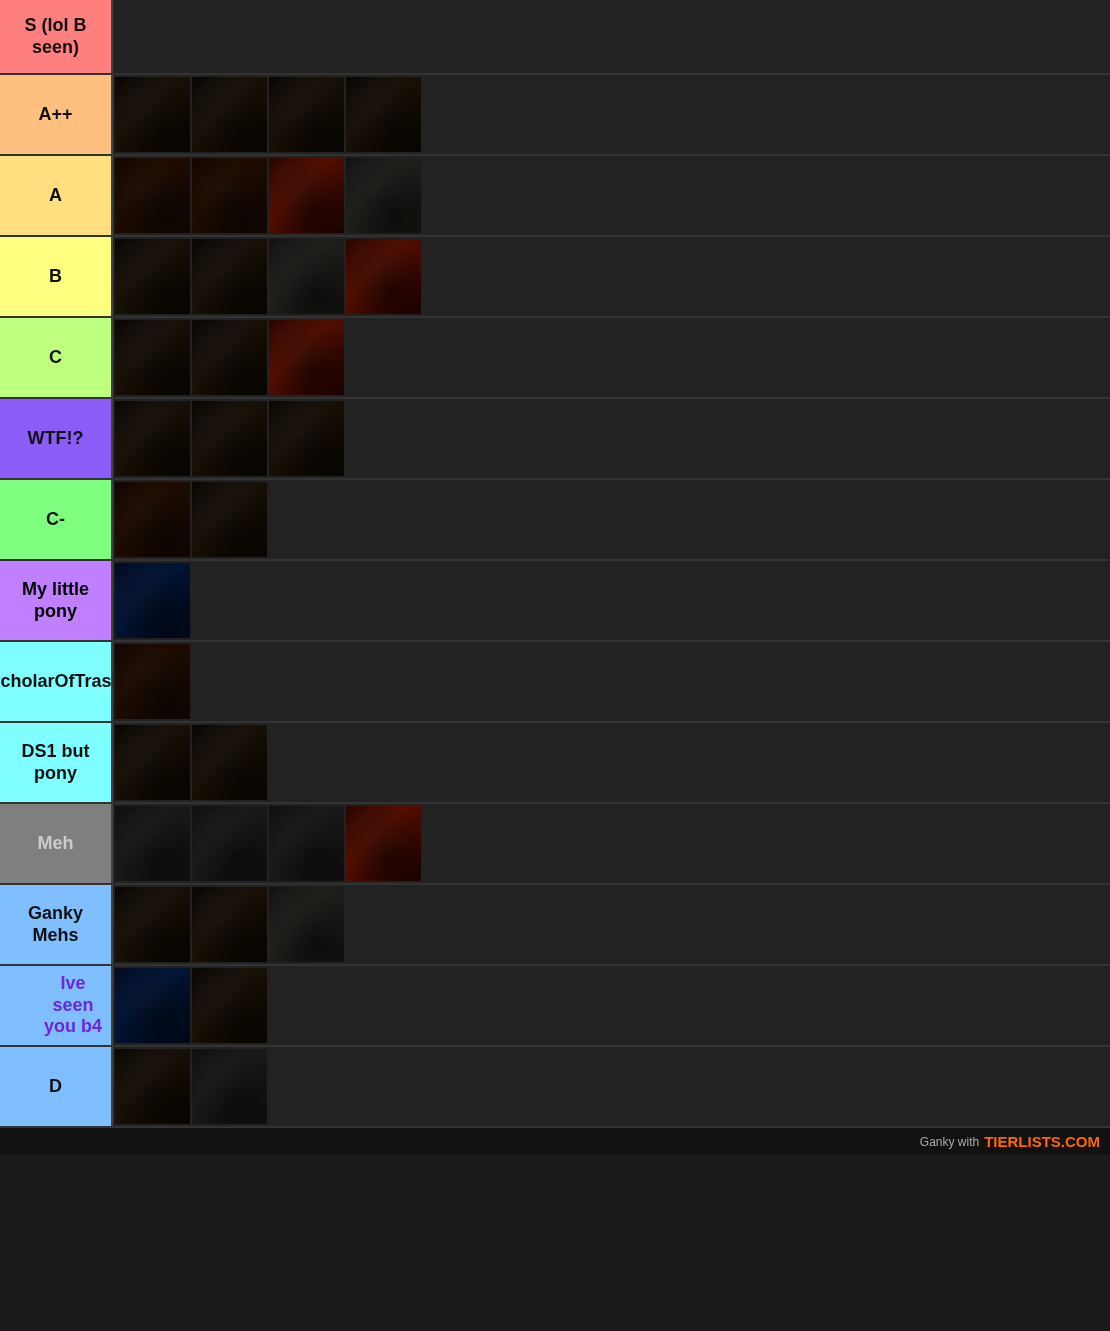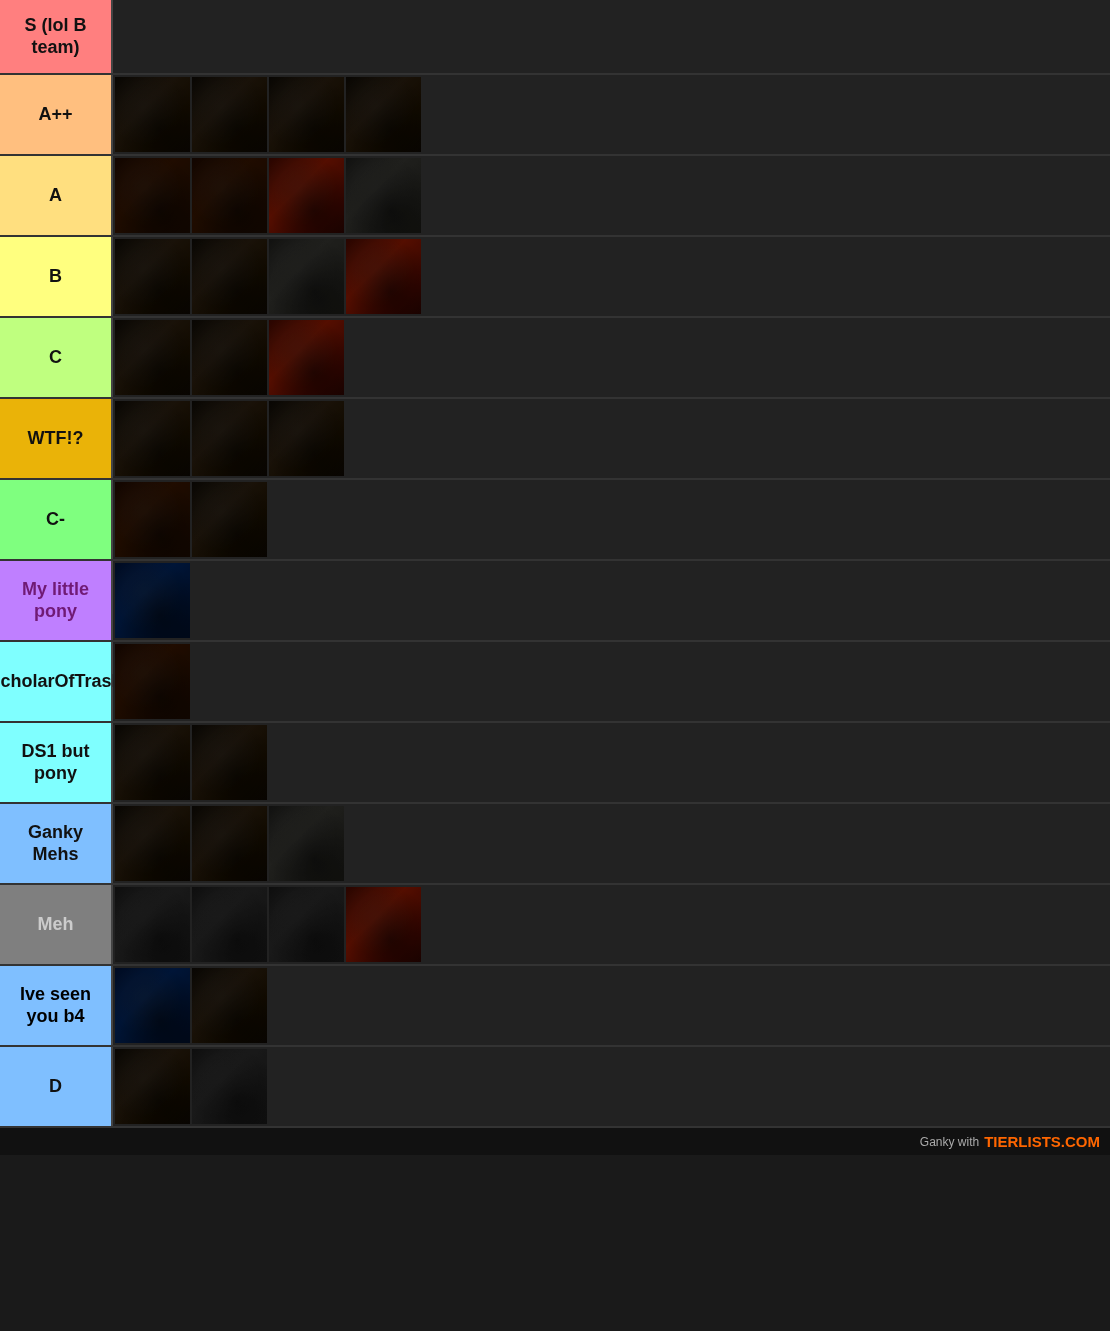--- a/index.html
+++ b/index.html
@@ -96,21 +96,21 @@
       inset: 0;
       background: rgba(0,0,0,0.3);
     }
   </style>
 </head>
 <body>
 
 <div class="tier-list">
 
 <div class="tier-row s-row">
-      <div class="tier-label" style="background: rgb(255, 127, 127); color: rgb(17, 17, 17);">S (lol B team)</div>
+      <div class="tier-label" style="background: rgb(255, 127, 127); color: rgb(17, 17, 17);">S (lol B seen)</div>
       <div class="tier-content"></div>
     </div>
     <div class="tier-row app-row">
       <div class="tier-label" style="background: rgb(255, 191, 127); color: rgb(17, 17, 17);">A++</div>
       <div class="tier-content">
         <div class="tier-img" style="background: linear-gradient(135deg, rgb(13, 10, 5) 0%, rgb(37, 26, 13) 40%, rgb(26, 16, 0) 70%, rgb(13, 8, 2) 100%);">
           <div style="position: absolute; inset: 0px; background: radial-gradient(at 40% 40%, rgba(255, 255, 255, 0.05) 0%, transparent 60%);"></div>
           <div style="position: absolute; inset: 0px; background: radial-gradient(at 60% 70%, rgba(0, 0, 0, 0.5) 0%, transparent 70%);"></div>
         </div>
         <div class="tier-img" style="background: linear-gradient(135deg, rgb(13, 10, 5) 0%, rgb(37, 26, 13) 40%, rgb(26, 16, 0) 70%, rgb(13, 8, 2) 100%);">
@@ -180,21 +180,21 @@
           <div style="position: absolute; inset: 0px; background: radial-gradient(at 40% 40%, rgba(255, 255, 255, 0.05) 0%, transparent 60%);"></div>
           <div style="position: absolute; inset: 0px; background: radial-gradient(at 60% 70%, rgba(0, 0, 0, 0.5) 0%, transparent 70%);"></div>
         </div>
         <div class="tier-img" style="background: linear-gradient(135deg, rgb(58, 8, 0) 0%, rgb(122, 21, 0) 40%, rgb(74, 8, 0) 80%, rgb(42, 5, 0) 100%);">
           <div style="position: absolute; inset: 0px; background: radial-gradient(at 40% 40%, rgba(255, 255, 255, 0.05) 0%, transparent 60%);"></div>
           <div style="position: absolute; inset: 0px; background: radial-gradient(at 60% 70%, rgba(0, 0, 0, 0.5) 0%, transparent 70%);"></div>
         </div>
       </div>
     </div>
     <div class="tier-row wtf-row">
-      <div class="tier-label" style="background: #eab308; color: rgb(17, 17, 17);">WTF!?</div>
+      <div class="tier-label" style="background: #8b5cf6; color: rgb(17, 17, 17);">WTF!?</div>
       <div class="tier-content">
         <div class="tier-img" style="background: linear-gradient(135deg, rgb(13, 10, 5) 0%, rgb(37, 26, 13) 40%, rgb(26, 16, 0) 70%, rgb(13, 8, 2) 100%);">
           <div style="position: absolute; inset: 0px; background: radial-gradient(at 40% 40%, rgba(255, 255, 255, 0.05) 0%, transparent 60%);"></div>
           <div style="position: absolute; inset: 0px; background: radial-gradient(at 60% 70%, rgba(0, 0, 0, 0.5) 0%, transparent 70%);"></div>
         </div>
         <div class="tier-img" style="background: linear-gradient(135deg, rgb(13, 10, 5) 0%, rgb(37, 26, 13) 40%, rgb(26, 16, 0) 70%, rgb(13, 8, 2) 100%);">
           <div style="position: absolute; inset: 0px; background: radial-gradient(at 40% 40%, rgba(255, 255, 255, 0.05) 0%, transparent 60%);"></div>
           <div style="position: absolute; inset: 0px; background: radial-gradient(at 60% 70%, rgba(0, 0, 0, 0.5) 0%, transparent 70%);"></div>
         </div>
         <div class="tier-img" style="background: linear-gradient(135deg, rgb(13, 10, 5) 0%, rgb(37, 26, 13) 40%, rgb(26, 16, 0) 70%, rgb(13, 8, 2) 100%);">
@@ -210,21 +210,21 @@
           <div style="position: absolute; inset: 0px; background: radial-gradient(at 40% 40%, rgba(255, 255, 255, 0.05) 0%, transparent 60%);"></div>
           <div style="position: absolute; inset: 0px; background: radial-gradient(at 60% 70%, rgba(0, 0, 0, 0.5) 0%, transparent 70%);"></div>
         </div>
         <div class="tier-img" style="background: linear-gradient(135deg, rgb(13, 10, 5) 0%, rgb(37, 26, 13) 40%, rgb(26, 16, 0) 70%, rgb(13, 8, 2) 100%);">
           <div style="position: absolute; inset: 0px; background: radial-gradient(at 40% 40%, rgba(255, 255, 255, 0.05) 0%, transparent 60%);"></div>
           <div style="position: absolute; inset: 0px; background: radial-gradient(at 60% 70%, rgba(0, 0, 0, 0.5) 0%, transparent 70%);"></div>
         </div>
       </div>
     </div>
     <div class="tier-row mlp-row">
-      <div class="tier-label" style="background: rgb(191, 127, 255); color: #701a75;">My little pony</div>
+      <div class="tier-label" style="background: rgb(191, 127, 255); color: #000000;">My little pony</div>
       <div class="tier-content">
         <div class="tier-img" style="background: linear-gradient(135deg, rgb(0, 16, 48) 0%, rgb(0, 31, 80) 40%, rgb(0, 14, 40) 100%);">
           <div style="position: absolute; inset: 0px; background: radial-gradient(at 40% 40%, rgba(255, 255, 255, 0.05) 0%, transparent 60%);"></div>
           <div style="position: absolute; inset: 0px; background: radial-gradient(at 60% 70%, rgba(0, 0, 0, 0.5) 0%, transparent 70%);"></div>
         </div>
       </div>
     </div>
     <div class="tier-row scholar-row">
       <div class="tier-label" style="background: rgb(127, 255, 255); color: rgb(17, 17, 17);">ScholarOfTrash</div>
       <div class="tier-content">
@@ -240,60 +240,60 @@
         <div class="tier-img" style="background: linear-gradient(135deg, rgb(13, 10, 5) 0%, rgb(37, 26, 13) 40%, rgb(26, 16, 0) 70%, rgb(13, 8, 2) 100%);">
           <div style="position: absolute; inset: 0px; background: radial-gradient(at 40% 40%, rgba(255, 255, 255, 0.05) 0%, transparent 60%);"></div>
           <div style="position: absolute; inset: 0px; background: radial-gradient(at 60% 70%, rgba(0, 0, 0, 0.5) 0%, transparent 70%);"></div>
         </div>
         <div class="tier-img" style="background: linear-gradient(135deg, rgb(13, 10, 5) 0%, rgb(37, 26, 13) 40%, rgb(26, 16, 0) 70%, rgb(13, 8, 2) 100%);">
           <div style="position: absolute; inset: 0px; background: radial-gradient(at 40% 40%, rgba(255, 255, 255, 0.05) 0%, transparent 60%);"></div>
           <div style="position: absolute; inset: 0px; background: radial-gradient(at 60% 70%, rgba(0, 0, 0, 0.5) 0%, transparent 70%);"></div>
         </div>
       </div>
     </div>
+    <div class="tier-row meh-row">
+      <div class="tier-label" style="background: rgb(127, 127, 127); color: rgb(204, 204, 204);">Meh</div>
+      <div class="tier-content">
+        <div class="tier-img" style="background: linear-gradient(135deg, rgb(21, 21, 21) 0%, rgb(37, 37, 37) 40%, rgb(24, 24, 24) 100%);">
+          <div style="position: absolute; inset: 0px; background: radial-gradient(at 40% 40%, rgba(255, 255, 255, 0.05) 0%, transparent 60%);"></div>
+          <div style="position: absolute; inset: 0px; background: radial-gradient(at 60% 70%, rgba(0, 0, 0, 0.5) 0%, transparent 70%);"></div>
+        </div>
+        <div class="tier-img" style="background: linear-gradient(135deg, rgb(21, 21, 21) 0%, rgb(37, 37, 37) 40%, rgb(24, 24, 24) 100%);">
+          <div style="position: absolute; inset: 0px; background: radial-gradient(at 40% 40%, rgba(255, 255, 255, 0.05) 0%, transparent 60%);"></div>
+          <div style="position: absolute; inset: 0px; background: radial-gradient(at 60% 70%, rgba(0, 0, 0, 0.5) 0%, transparent 70%);"></div>
+        </div>
+        <div class="tier-img" style="background: linear-gradient(135deg, rgb(21, 21, 21) 0%, rgb(37, 37, 37) 40%, rgb(24, 24, 24) 100%);">
+          <div style="position: absolute; inset: 0px; background: radial-gradient(at 40% 40%, rgba(255, 255, 255, 0.05) 0%, transparent 60%);"></div>
+          <div style="position: absolute; inset: 0px; background: radial-gradient(at 60% 70%, rgba(0, 0, 0, 0.5) 0%, transparent 70%);"></div>
+        </div>
+        <div class="tier-img" style="background: linear-gradient(135deg, rgb(58, 8, 0) 0%, rgb(122, 21, 0) 40%, rgb(74, 8, 0) 80%, rgb(42, 5, 0) 100%);">
+          <div style="position: absolute; inset: 0px; background: radial-gradient(at 40% 40%, rgba(255, 255, 255, 0.05) 0%, transparent 60%);"></div>
+          <div style="position: absolute; inset: 0px; background: radial-gradient(at 60% 70%, rgba(0, 0, 0, 0.5) 0%, transparent 70%);"></div>
+        </div>
+      </div>
+    </div>
     <div class="tier-row ganky-row">
       <div class="tier-label" style="background: rgb(127, 191, 255); color: rgb(17, 17, 17);">Ganky Mehs</div>
       <div class="tier-content">
         <div class="tier-img" style="background: linear-gradient(135deg, rgb(13, 10, 5) 0%, rgb(37, 26, 13) 40%, rgb(26, 16, 0) 70%, rgb(13, 8, 2) 100%);">
           <div style="position: absolute; inset: 0px; background: radial-gradient(at 40% 40%, rgba(255, 255, 255, 0.05) 0%, transparent 60%);"></div>
           <div style="position: absolute; inset: 0px; background: radial-gradient(at 60% 70%, rgba(0, 0, 0, 0.5) 0%, transparent 70%);"></div>
         </div>
         <div class="tier-img" style="background: linear-gradient(135deg, rgb(13, 10, 5) 0%, rgb(37, 26, 13) 40%, rgb(26, 16, 0) 70%, rgb(13, 8, 2) 100%);">
           <div style="position: absolute; inset: 0px; background: radial-gradient(at 40% 40%, rgba(255, 255, 255, 0.05) 0%, transparent 60%);"></div>
           <div style="position: absolute; inset: 0px; background: radial-gradient(at 60% 70%, rgba(0, 0, 0, 0.5) 0%, transparent 70%);"></div>
         </div>
         <div class="tier-img" style="background: linear-gradient(135deg, rgb(26, 26, 24) 0%, rgb(46, 46, 42) 40%, rgb(26, 26, 22) 100%);">
           <div style="position: absolute; inset: 0px; background: radial-gradient(at 40% 40%, rgba(255, 255, 255, 0.05) 0%, transparent 60%);"></div>
           <div style="position: absolute; inset: 0px; background: radial-gradient(at 60% 70%, rgba(0, 0, 0, 0.5) 0%, transparent 70%);"></div>
         </div>
       </div>
     </div>
-    <div class="tier-row meh-row">
-      <div class="tier-label" style="background: rgb(127, 127, 127); color: rgb(204, 204, 204);">Meh</div>
-      <div class="tier-content">
-        <div class="tier-img" style="background: linear-gradient(135deg, rgb(21, 21, 21) 0%, rgb(37, 37, 37) 40%, rgb(24, 24, 24) 100%);">
-          <div style="position: absolute; inset: 0px; background: radial-gradient(at 40% 40%, rgba(255, 255, 255, 0.05) 0%, transparent 60%);"></div>
-          <div style="position: absolute; inset: 0px; background: radial-gradient(at 60% 70%, rgba(0, 0, 0, 0.5) 0%, transparent 70%);"></div>
-        </div>
-        <div class="tier-img" style="background: linear-gradient(135deg, rgb(21, 21, 21) 0%, rgb(37, 37, 37) 40%, rgb(24, 24, 24) 100%);">
-          <div style="position: absolute; inset: 0px; background: radial-gradient(at 40% 40%, rgba(255, 255, 255, 0.05) 0%, transparent 60%);"></div>
-          <div style="position: absolute; inset: 0px; background: radial-gradient(at 60% 70%, rgba(0, 0, 0, 0.5) 0%, transparent 70%);"></div>
-        </div>
-        <div class="tier-img" style="background: linear-gradient(135deg, rgb(21, 21, 21) 0%, rgb(37, 37, 37) 40%, rgb(24, 24, 24) 100%);">
-          <div style="position: absolute; inset: 0px; background: radial-gradient(at 40% 40%, rgba(255, 255, 255, 0.05) 0%, transparent 60%);"></div>
-          <div style="position: absolute; inset: 0px; background: radial-gradient(at 60% 70%, rgba(0, 0, 0, 0.5) 0%, transparent 70%);"></div>
-        </div>
-        <div class="tier-img" style="background: linear-gradient(135deg, rgb(58, 8, 0) 0%, rgb(122, 21, 0) 40%, rgb(74, 8, 0) 80%, rgb(42, 5, 0) 100%);">
-          <div style="position: absolute; inset: 0px; background: radial-gradient(at 40% 40%, rgba(255, 255, 255, 0.05) 0%, transparent 60%);"></div>
-          <div style="position: absolute; inset: 0px; background: radial-gradient(at 60% 70%, rgba(0, 0, 0, 0.5) 0%, transparent 70%);"></div>
-        </div>
-      </div>
-    </div>
     <div class="tier-row seen-row">
-      <div class="tier-label" style="background: rgb(127, 191, 255); color: #000000;">Ive seen you b4</div>
+      <div class="tier-label" style="background: rgb(127, 191, 255); color: #6d28d9; padding-left: 40px;">Ive seen you b4</div>
       <div class="tier-content">
         <div class="tier-img" style="background: linear-gradient(135deg, rgb(0, 16, 48) 0%, rgb(0, 31, 80) 40%, rgb(0, 14, 40) 100%);">
           <div style="position: absolute; inset: 0px; background: radial-gradient(at 40% 40%, rgba(255, 255, 255, 0.05) 0%, transparent 60%);"></div>
           <div style="position: absolute; inset: 0px; background: radial-gradient(at 60% 70%, rgba(0, 0, 0, 0.5) 0%, transparent 70%);"></div>
         </div>
         <div class="tier-img" style="background: linear-gradient(135deg, rgb(13, 10, 5) 0%, rgb(37, 26, 13) 40%, rgb(26, 16, 0) 70%, rgb(13, 8, 2) 100%);">
           <div style="position: absolute; inset: 0px; background: radial-gradient(at 40% 40%, rgba(255, 255, 255, 0.05) 0%, transparent 60%);"></div>
           <div style="position: absolute; inset: 0px; background: radial-gradient(at 60% 70%, rgba(0, 0, 0, 0.5) 0%, transparent 70%);"></div>
         </div>
       </div>

